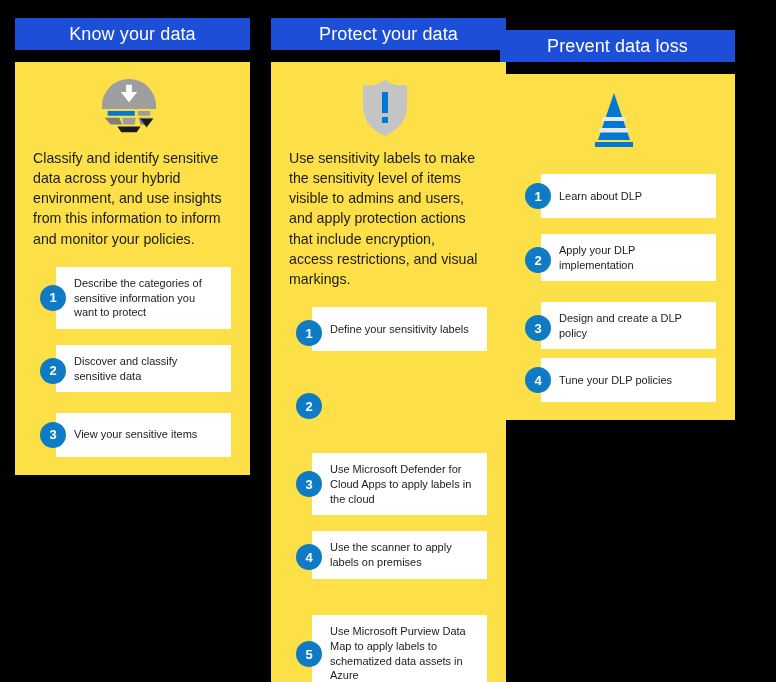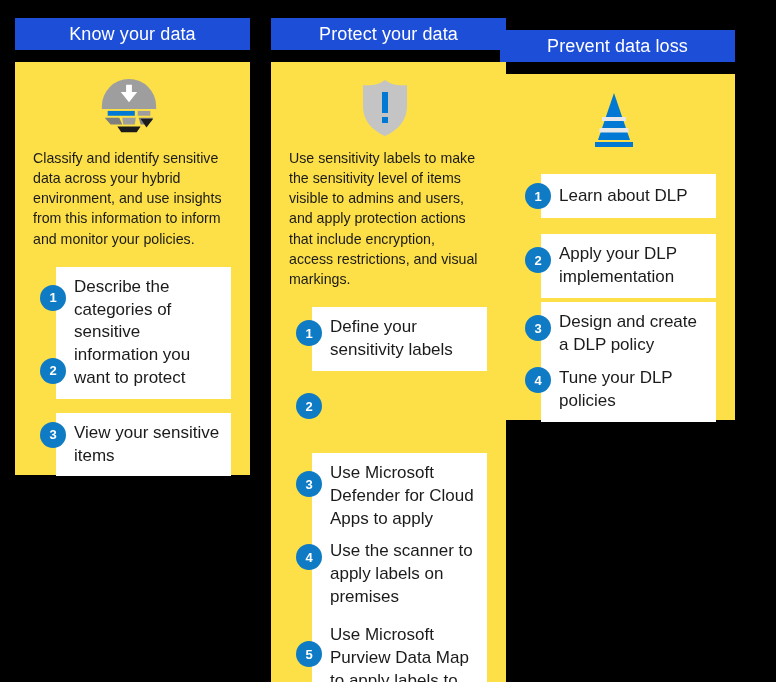--- a/index.html
+++ b/index.html
@@ -83,21 +83,21 @@
     right: 11px;
     top: 0;
     background: #ffffff;
     min-height: 44px;
     display: flex;
     align-items: center;
     padding: 9px 10px 9px 18px;
     box-sizing: border-box;
   }
   .step-text {
-    font-size: 17px;
+    font-size: 11px;
     line-height: 1.34;
     color: #1b1b1b;
   }
   .badge {
     position: absolute;
     left: 25px;
     width: 26px;
     height: 26px;
     border-radius: 50%;
     background: #0F7BC4;
@@ -143,20 +143,23 @@
       <div class="steps">
 
         <div class="step" style="height:62px">
           <div class="step-card">
             <span class="step-text">Describe the categories of sensitive information you want to protect</span>
           </div>
           <div class="badge" style="top:18px">1</div>
         </div>
 
         <div class="step" style="height:52px">
+          <div class="step-card">
+            <span class="step-text">Discover and classify sensitive data</span>
+          </div>
           <div class="badge" style="top:13px">2</div>
         </div>
 
         <div class="step" style="height:44px">
           <div class="step-card">
             <span class="step-text">View your sensitive items</span>
           </div>
           <div class="badge" style="top:9px">3</div>
         </div>
 

